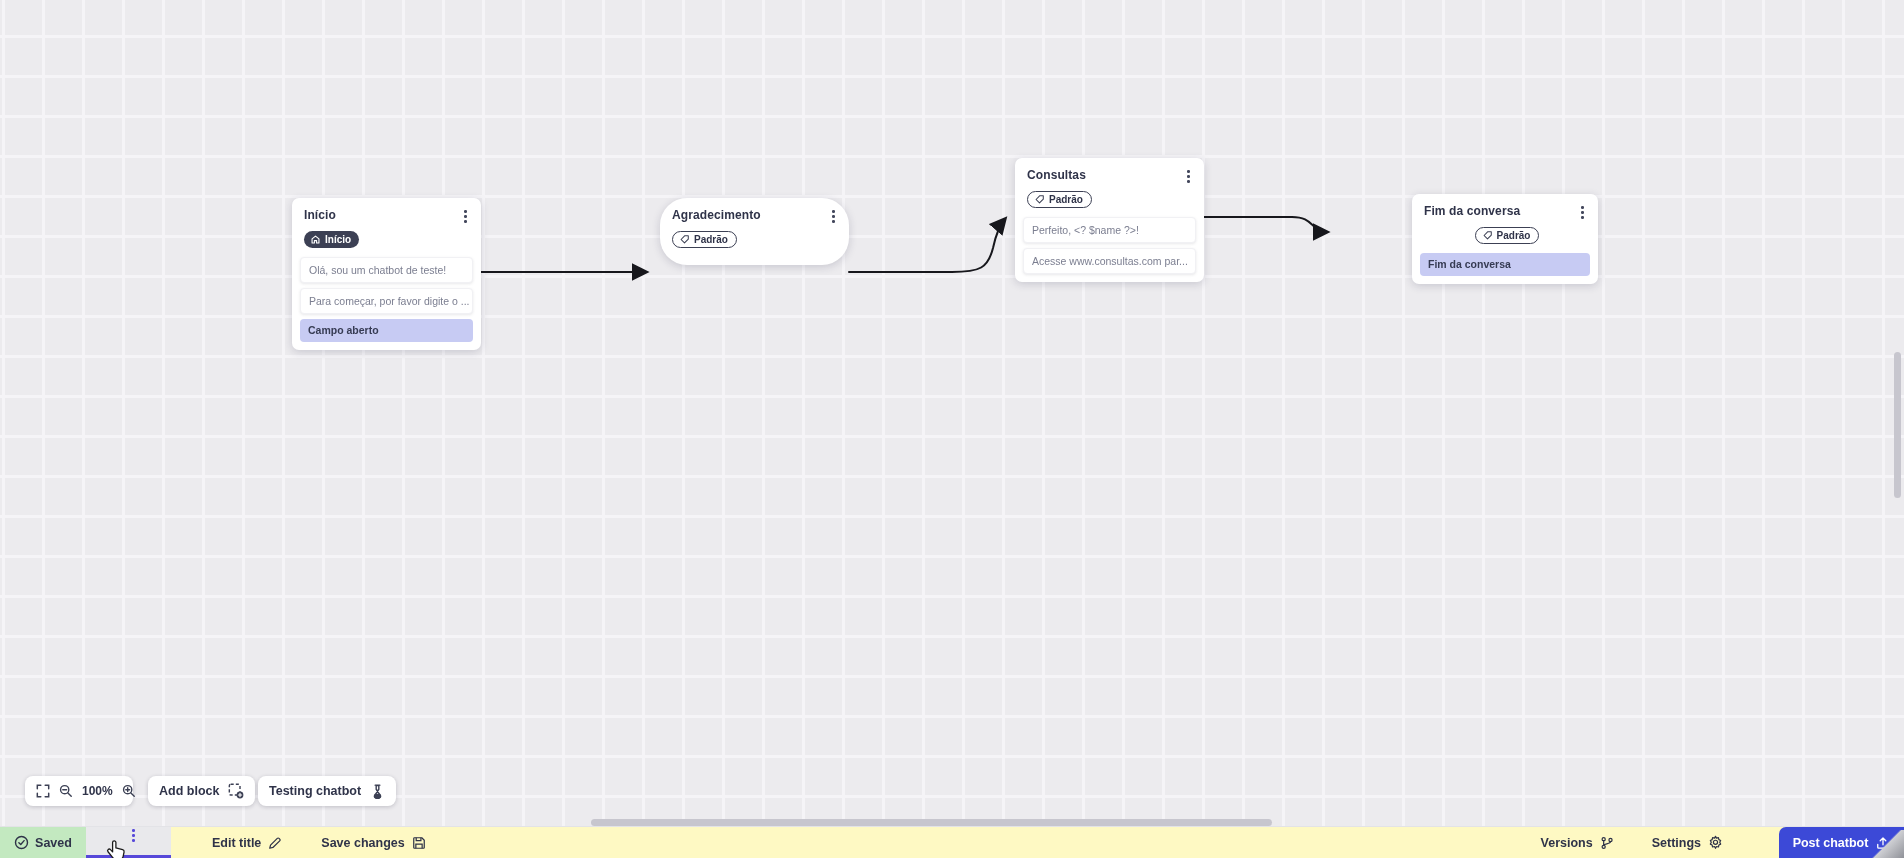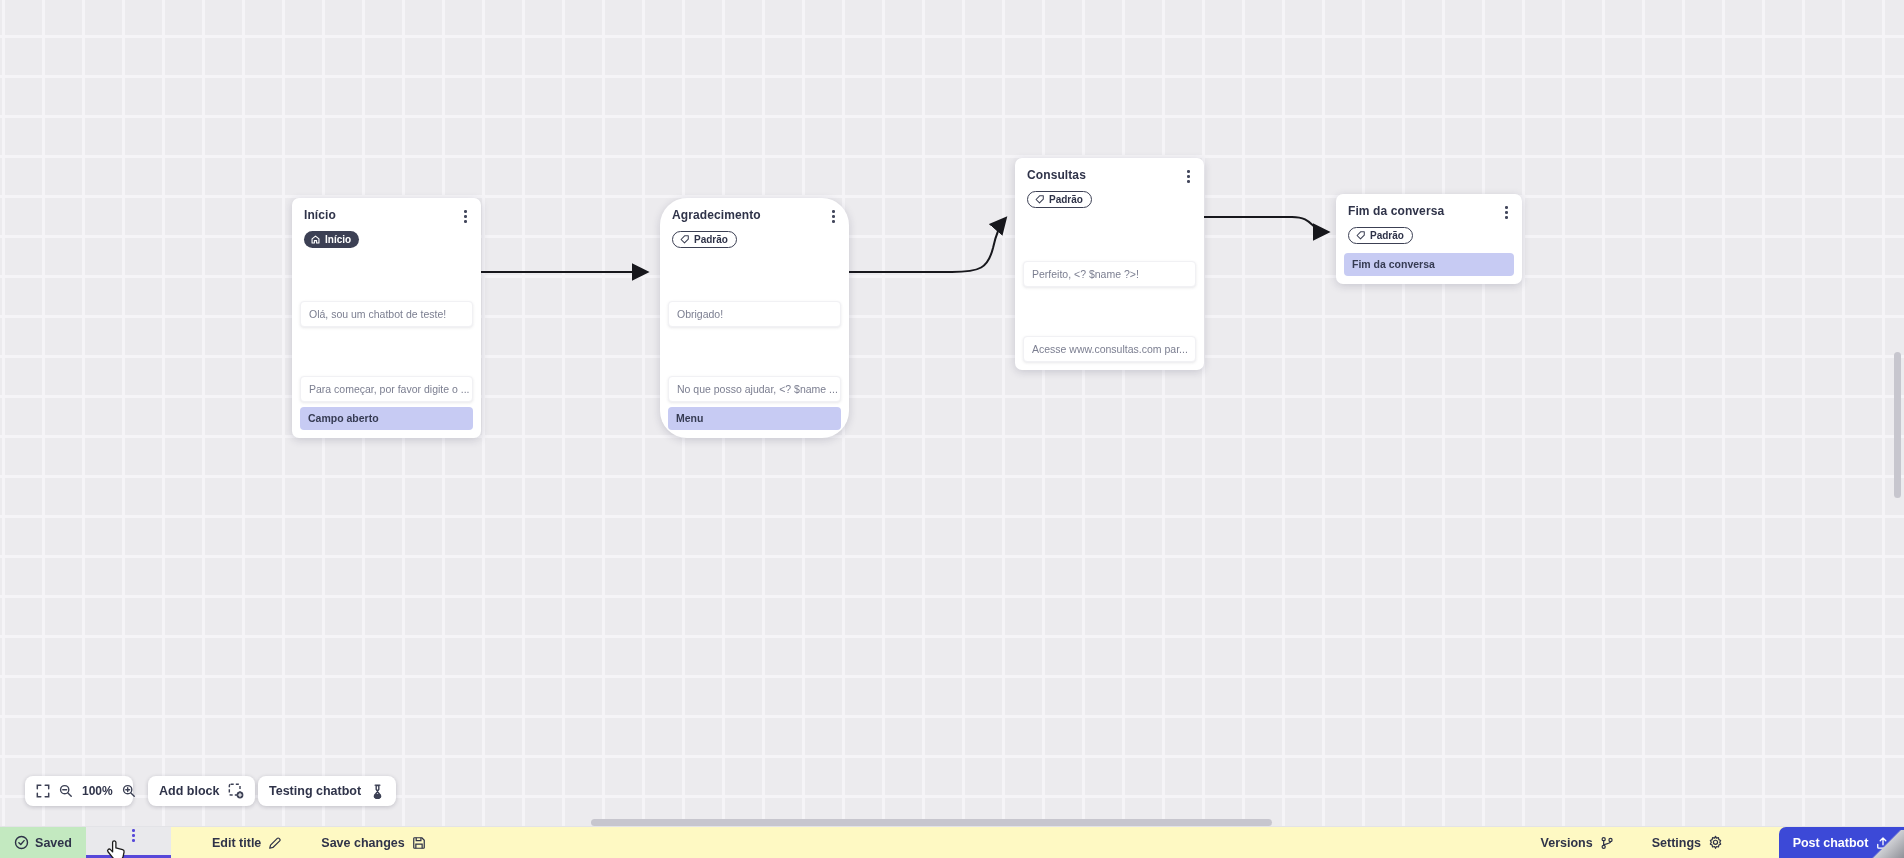--- a/index.html
+++ b/index.html
@@ -25,21 +25,21 @@
   .kebab i { width:2.6px; height:2.6px; border-radius:50%; background:#43475c; display:block; }
   .badge { display:inline-flex; align-items:center; gap:4px; height:17px;
     border-radius:9px; padding:0 8px 0 6px; font-size:10px; font-weight:700;
     margin:0 0 9px 4px; }
   .badge-dark { background:#3c4054; color:#fff; }
   .badge-outline { background:#fff; color:#2f3349; border:1.4px solid #3c4054; }
   .rows { display:flex; flex-direction:column; gap:5px; }
   .row { border-radius:4px; font-size:10.5px; padding:0 8px; display:flex; align-items:center;
     white-space:nowrap; overflow:hidden; }
   .row.message { background:#fff; height:26px; color:#7b7e90;
-    border:1px solid #f1f1f4; box-shadow:0 1px 3px rgba(25,25,50,.10);margin-top:44px; }
+    border:1px solid #f1f1f4; box-shadow:0 1px 3px rgba(25,25,50,.10); }
   .row.highlight { background:#c7cbf3; height:23px; color:#363b53; font-weight:700; }
 
   
   .float-card { position:absolute; top:776px; height:30px; z-index:3; background:#fff;
     border-radius:8px; box-shadow:0 1px 4px rgba(20,20,40,.20); display:flex;
     align-items:center; gap:9px; padding:0 11px; font-size:12.5px; font-weight:700;
     color:#2f3349; cursor:pointer; }
   .zoom-pct { font-size:12px; font-weight:700; color:#2f3349; }
   .icon-btn { display:flex; align-items:center; cursor:pointer; }
 
@@ -126,59 +126,48 @@
           <i></i>
           <i></i>
         </span>
     </div>
     <div class="badge badge-outline">
       <svg class="ic" width="11" height="11" viewBox="0 0 16 16">
           <path d="M8.5 2.5h5v5l-5.5 5.5-5-5z" fill="none" stroke="#3c4054" stroke-width="1.5" stroke-linejoin="round"></path>
         </svg>
       <span>Padrão</span>
     </div>
+  </div>
+
+  <div class="node" style="left:1015px;top:158px;width:189px;">
+    <div class="node-header">
+      <span class="node-title">Consultas</span>
+      <span class="kebab">
+          <i></i>
+          <i></i>
+          <i></i>
+        </span>
+    </div>
+    <div class="badge badge-outline">
+      <svg class="ic" width="11" height="11" viewBox="0 0 16 16">
+          <path d="M8.5 2.5h5v5l-5.5 5.5-5-5z" fill="none" stroke="#3c4054" stroke-width="1.5" stroke-linejoin="round"></path>
+        </svg>
+      <span>Padrão</span>
+    </div>
     <div class="rows">
       <div class="row message">
-          <span>Obrigado!</span>
-        </div>
-      <div class="row message">
-          <span>No que posso ajudar, &lt;? $name ...</span>
-        </div>
-      <div class="row highlight">
-          <span>Menu</span>
-        </div>
-    </div>
-  </div>
-
-  <div class="node" style="left:1015px;top:158px;width:189px;">
-    <div class="node-header">
-      <span class="node-title">Consultas</span>
-      <span class="kebab">
-          <i></i>
-          <i></i>
-          <i></i>
-        </span>
-    </div>
-    <div class="badge badge-outline">
-      <svg class="ic" width="11" height="11" viewBox="0 0 16 16">
-          <path d="M8.5 2.5h5v5l-5.5 5.5-5-5z" fill="none" stroke="#3c4054" stroke-width="1.5" stroke-linejoin="round"></path>
-        </svg>
-      <span>Padrão</span>
-    </div>
-    <div class="rows">
-      <div class="row message">
           <span>Perfeito, &lt;? $name ?&gt;!</span>
         </div>
       <div class="row message">
           <span>Acesse www.consultas.com par...</span>
         </div>
     </div>
   </div>
 
-  <div class="node" style="left:1336px;top:194px;width:186px;">
+  <div class="node" style="left:1412px;top:194px;width:186px;text-align:center;">
     <div class="node-header">
       <span class="node-title">Fim da conversa</span>
       <span class="kebab">
           <i></i>
           <i></i>
           <i></i>
         </span>
     </div>
     <div class="badge badge-outline">
       <svg class="ic" width="11" height="11" viewBox="0 0 16 16">

